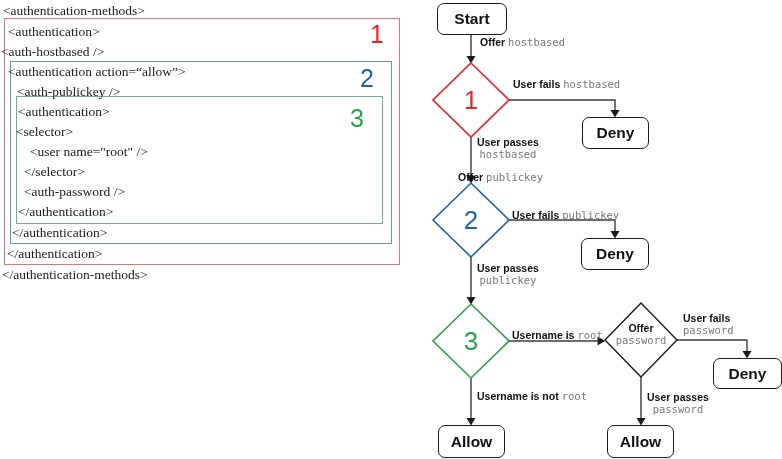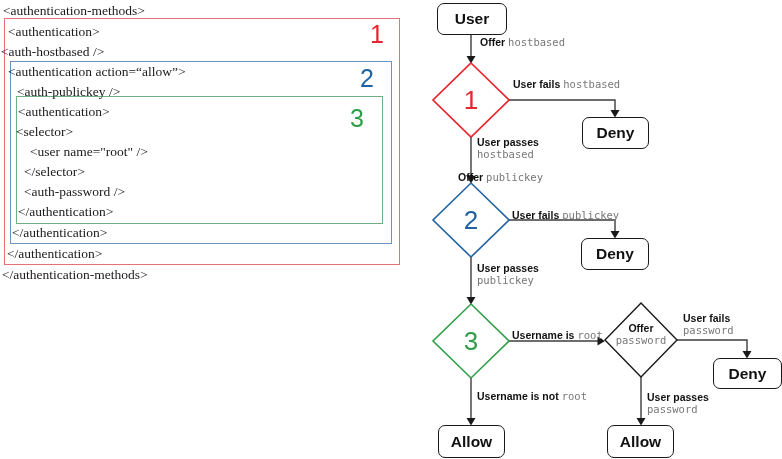--- a/index.html
+++ b/index.html
@@ -19,21 +19,21 @@
   svg{position:absolute;left:0;top:0;}
   .node{position:absolute;display:flex;align-items:center;justify-content:center;
         border:1.7px solid #1a1a1a;border-radius:7px;background:#fff;
         font-weight:bold;font-size:15.5px;color:#111;}
   .dnum{position:absolute;width:76px;height:30px;line-height:30px;text-align:center;
         font-size:26px;}
   .dnum.n1{color:#e8242d;} .dnum.n2{color:#2262a2;} .dnum.n3{color:#2f9e48;}
   .lbl{position:absolute;font-size:10.5px;line-height:11.5px;font-weight:bold;
        color:#111;white-space:nowrap;}
   .lbl .m{font-family:"DejaVu Sans Mono",monospace;font-weight:normal;color:#777;
-          margin-left:3px;font-size:10.5px;}
+          margin-left:3px;font-size:10.5px;text-align:center;}
   .lbl.stack .m{display:block;margin-left:0;}
   .dp-label{position:absolute;left:605px;top:322px;width:72px;text-align:center;
             font-size:10.5px;line-height:12px;font-weight:bold;color:#111;}
   .dp-label .m{font-family:"DejaVu Sans Mono",monospace;font-weight:normal;color:#777;
                display:block;font-size:10.5px;}
 </style>
 </head>
 <body>
 
 <div class="stage">
@@ -96,21 +96,21 @@
 
   <div class="dnum n1" style="left:433px;top:85px">1</div>
   <div class="dnum n2" style="left:433px;top:205px">2</div>
   <div class="dnum n3" style="left:433px;top:326px">3</div>
 
   <div class="dp-label">
     <span class="s">Offer</span>
     <span class="m">password</span>
   </div>
 
-  <div class="node" style="left:437px;top:3px;width:68px;height:30px">User</div>
+  <div class="node" style="left:437px;top:3px;width:68px;height:30px">Start</div>
   <div class="node" style="left:582px;top:117px;width:65px;height:30px">Deny</div>
   <div class="node" style="left:581px;top:238px;width:66px;height:30px">Deny</div>
   <div class="node" style="left:713px;top:358px;width:67px;height:29px">Deny</div>
   <div class="node" style="left:438px;top:425px;width:65px;height:31px">Allow</div>
   <div class="node" style="left:607px;top:425px;width:65px;height:31px">Allow</div>
 
   <div class="lbl" style="left:480px;top:37px">
     <span class="s">Offer</span><span class="m">hostbased</span>
   </div>
   <div class="lbl" style="left:513px;top:79px">

